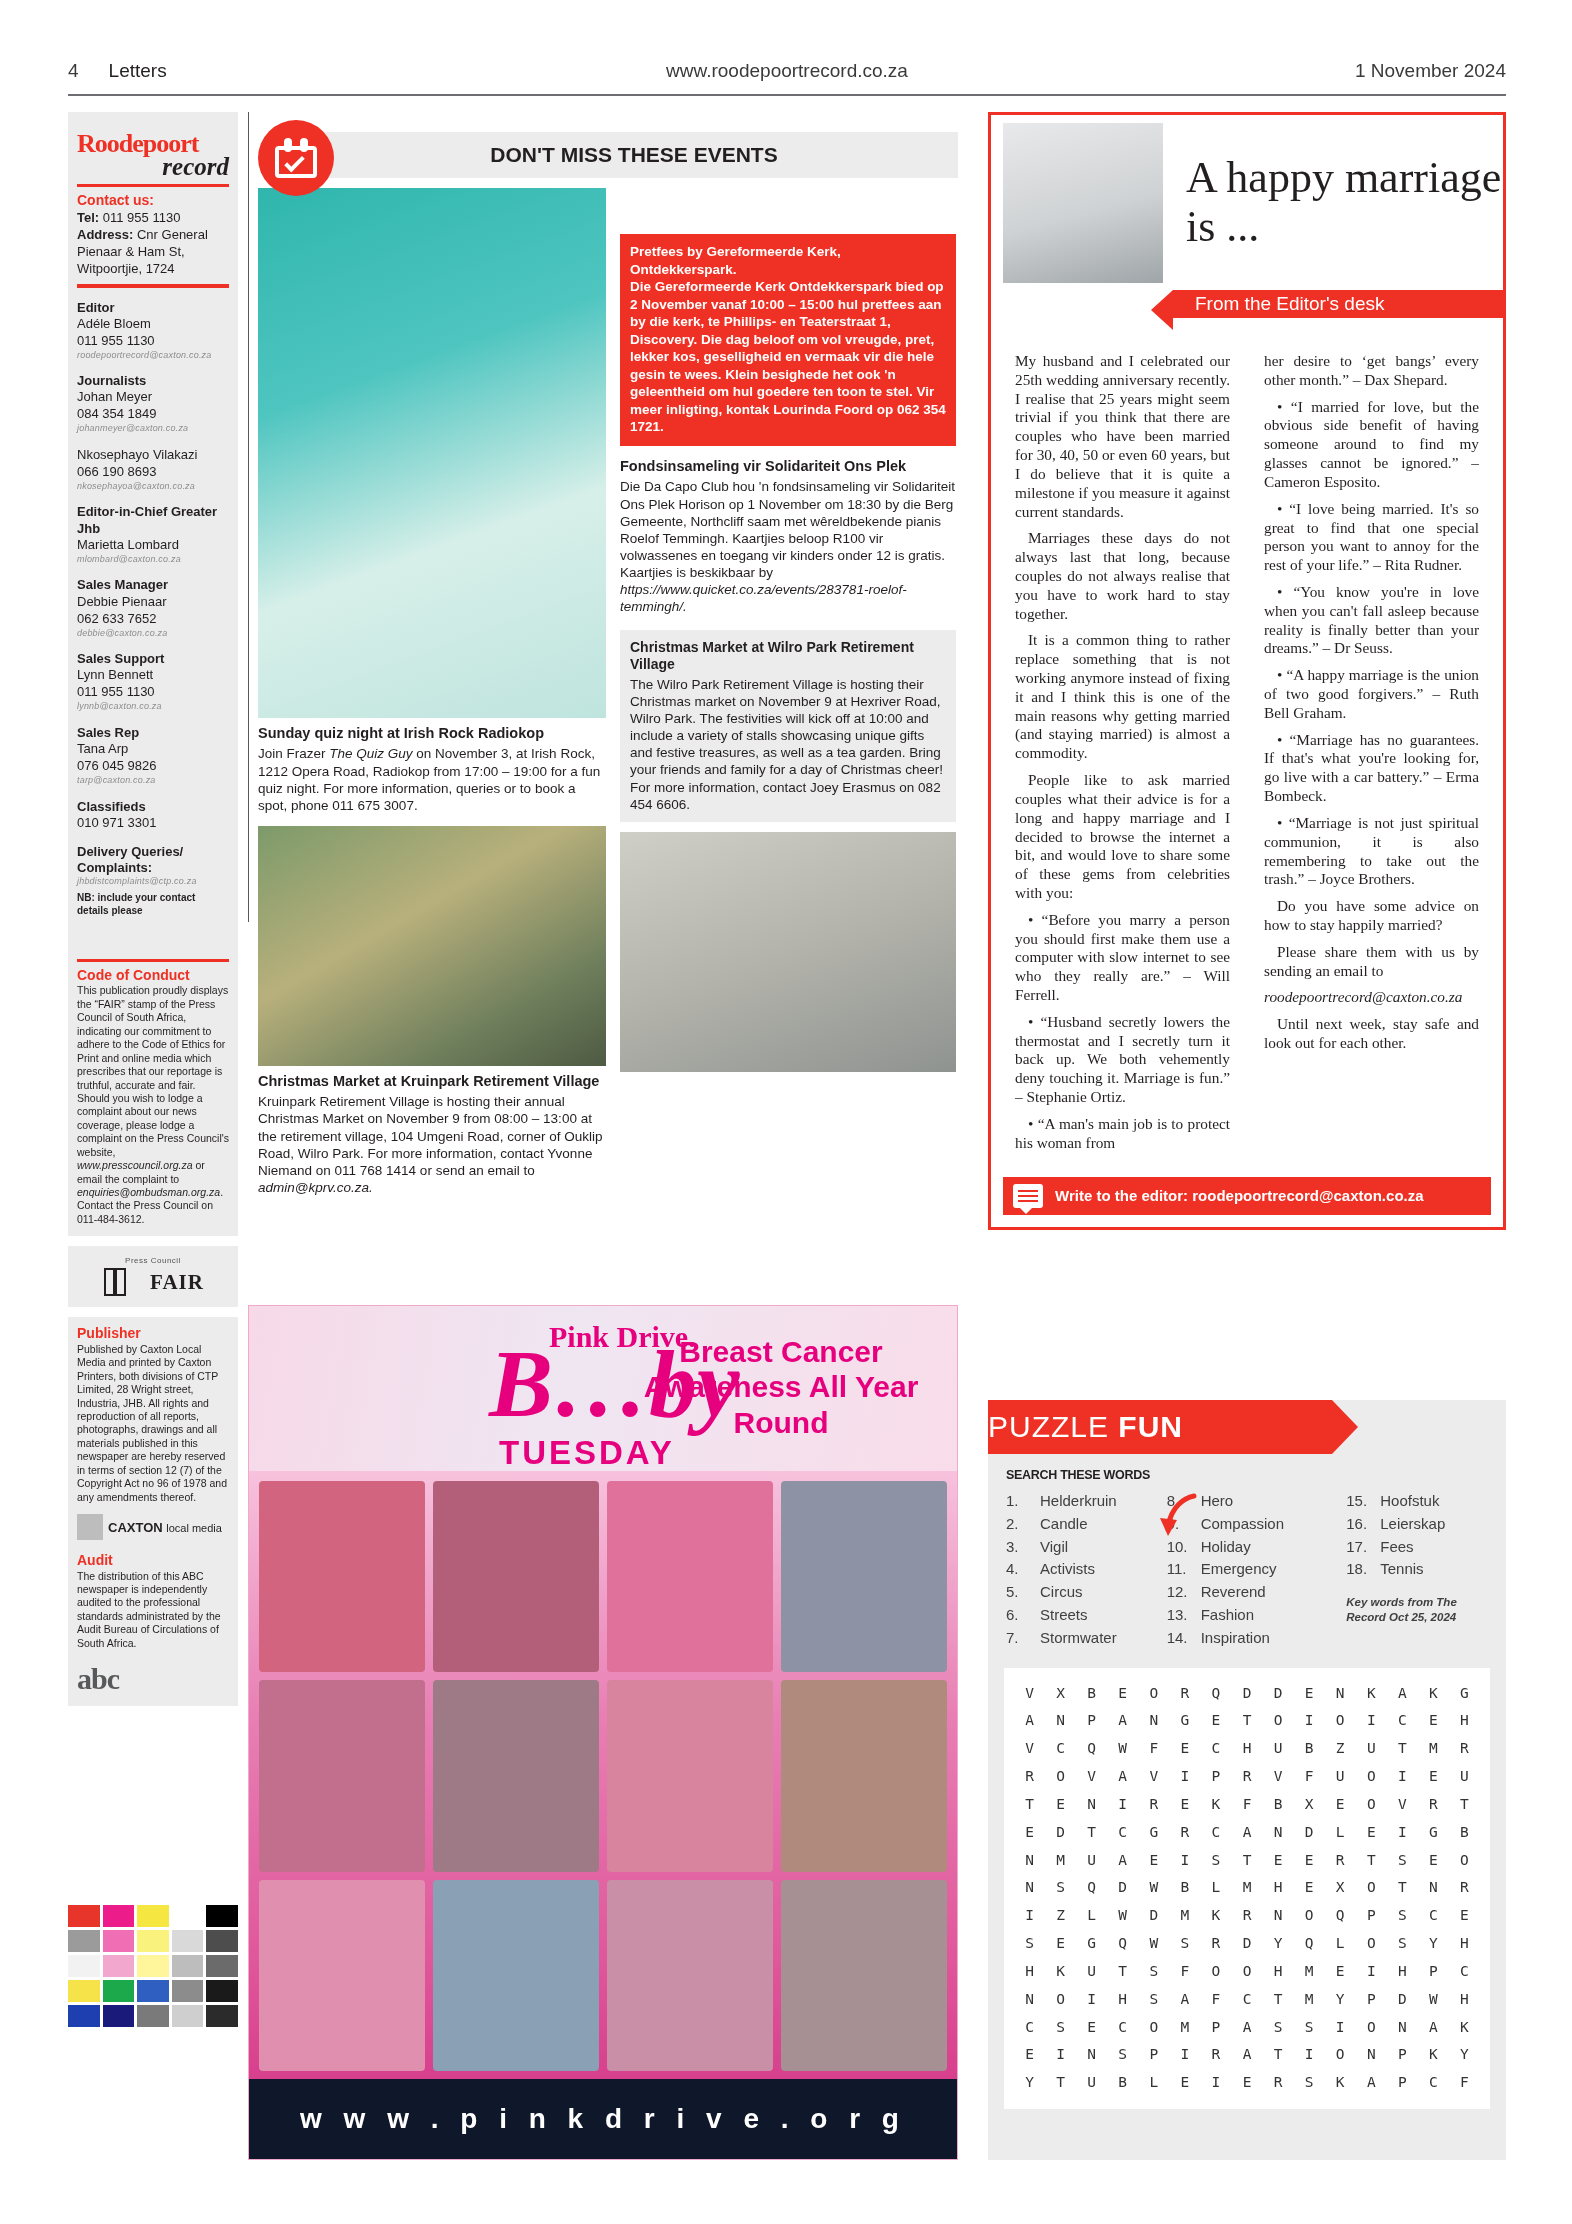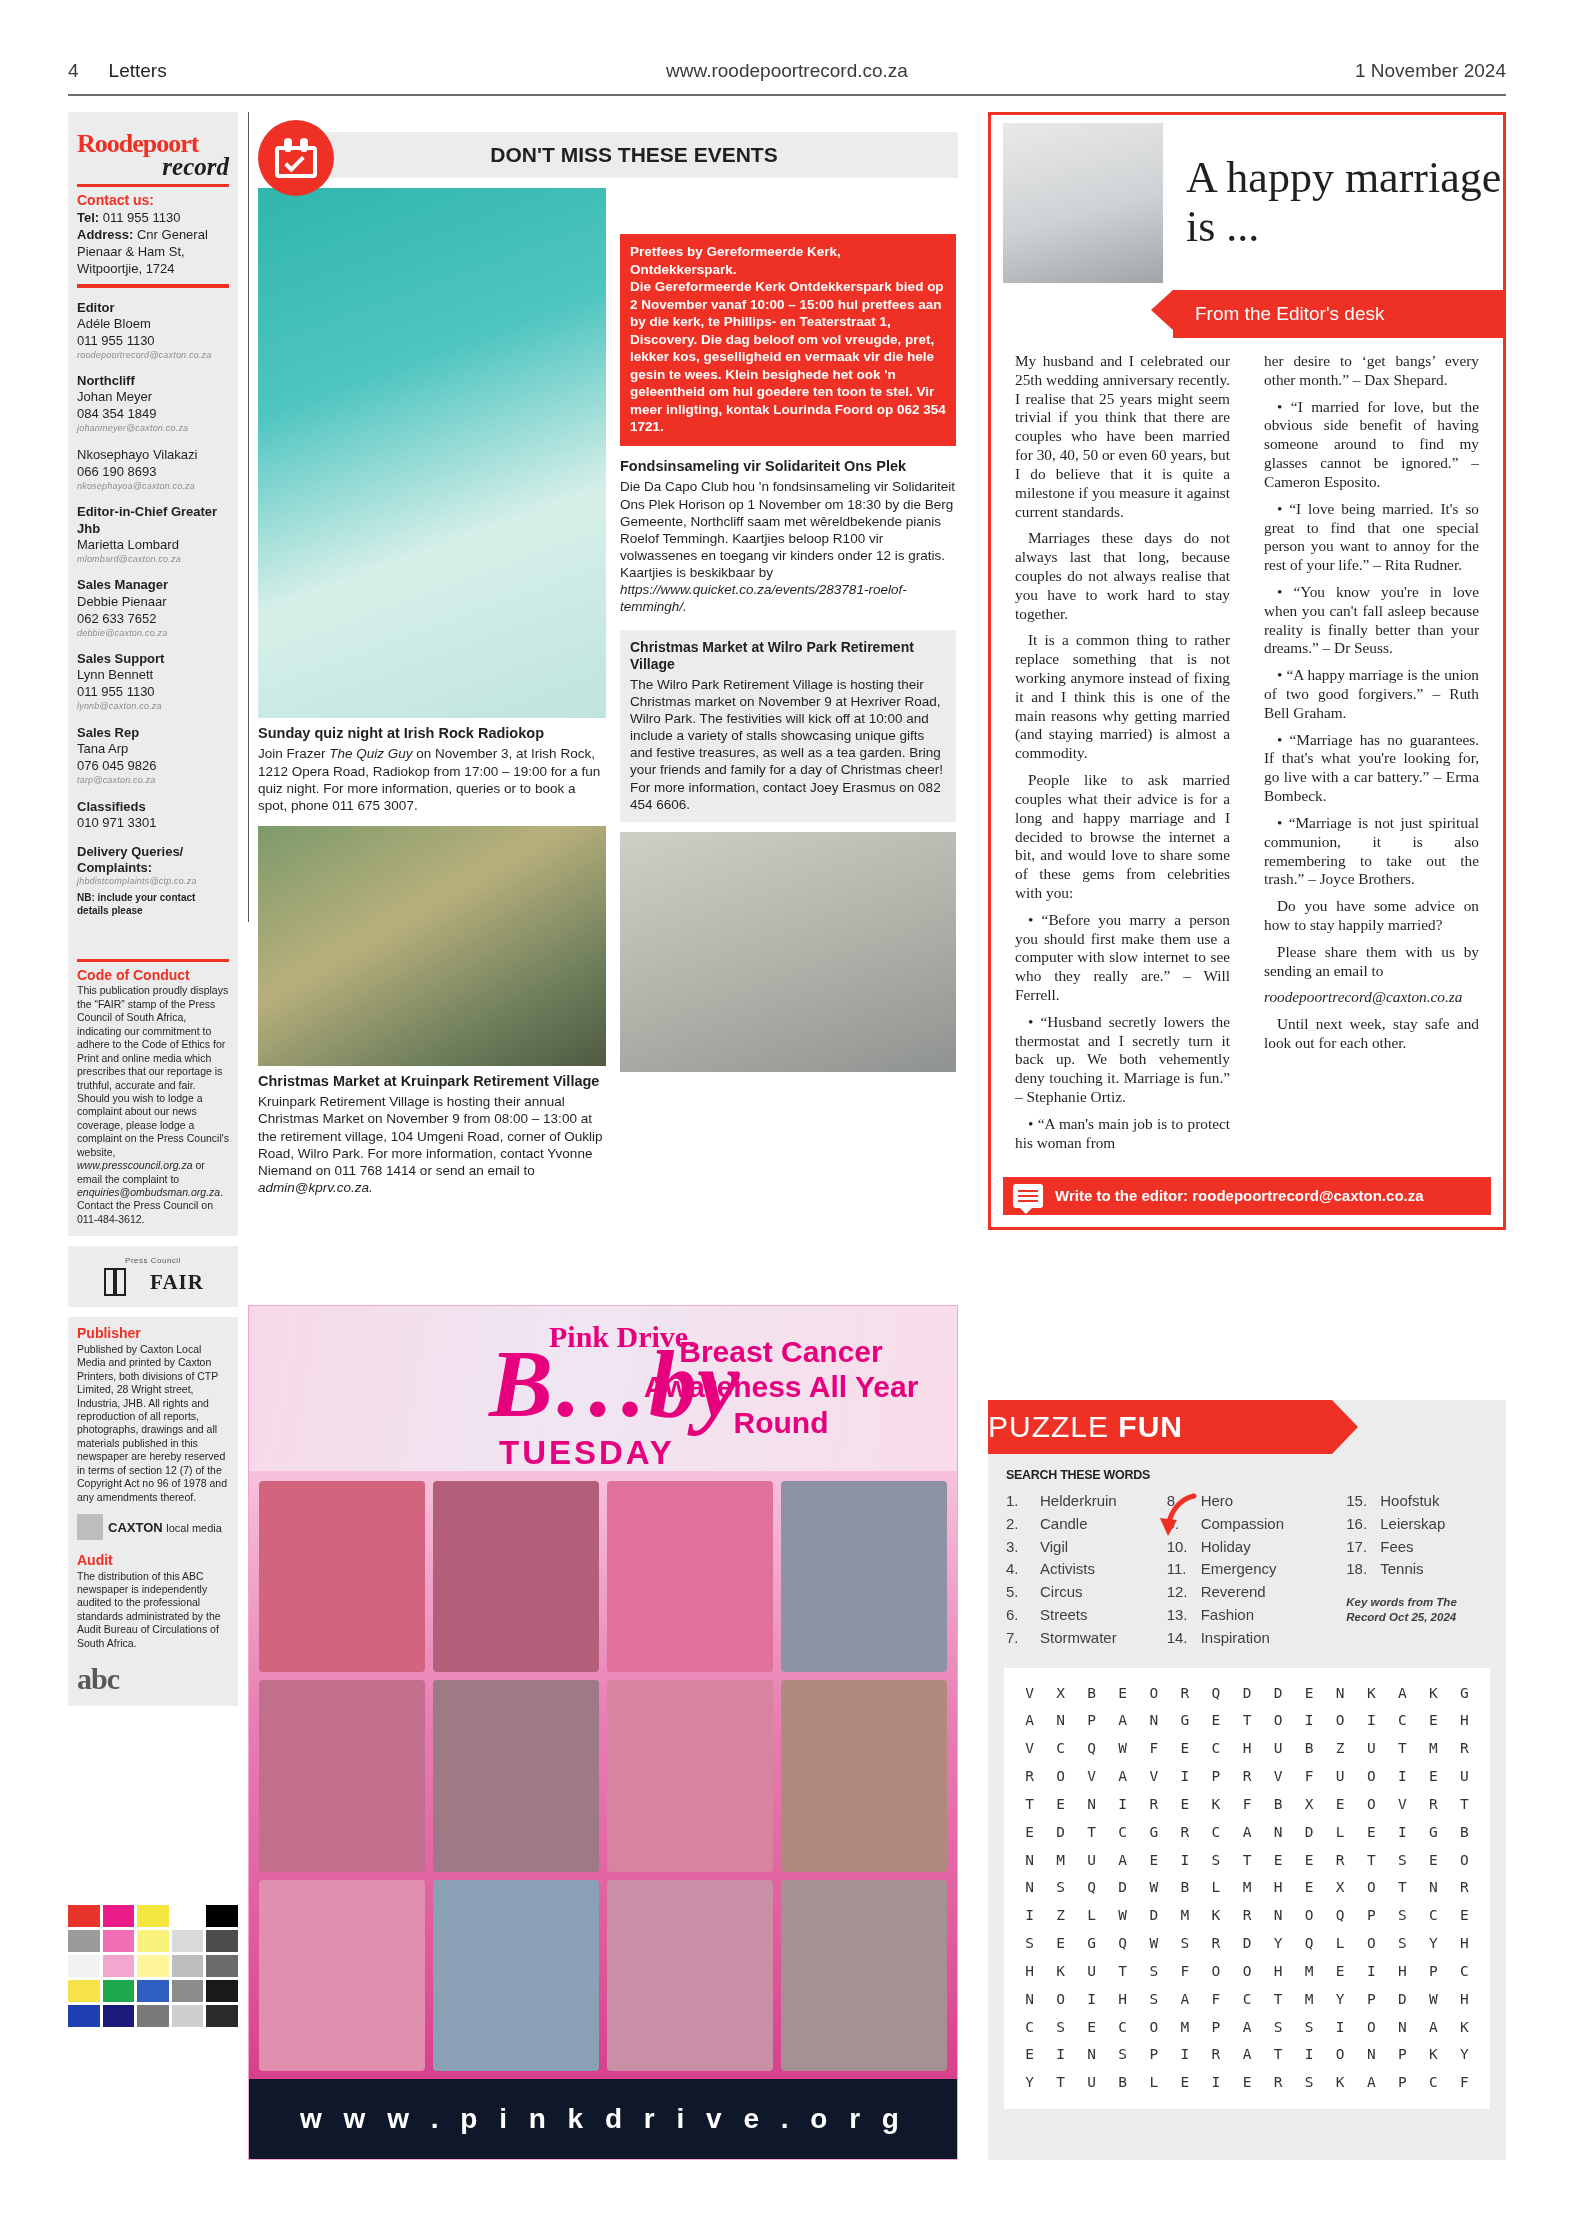--- a/index.html
+++ b/index.html
@@ -91,21 +91,21 @@
 
   
   .editorial { position:absolute; left:988px; top:112px; width:518px;
                border:3px solid #ee3124; background:#fff; }
   .ed-top { position:relative; height:175px; }
   .ed-portrait { position:absolute; left:12px; top:8px; width:160px; height:160px;
                  background:linear-gradient(165deg,#e8e9ea,#cfd2d4 55%,#9fa5a8); }
   .ed-title { position:absolute; left:195px; top:38px; font-family:"Liberation Serif", serif;
               font-size:44px; color:#231f20; line-height:1.12; }
   .ed-deskbar { position:relative; height:40px; }
-  .ed-deskbar .bar { position:absolute; right:0; top:0; width:330px; height:48px; background:#ee3124;
+  .ed-deskbar .bar { position:absolute; right:0; top:0; width:330px; height:28px; background:#ee3124;
                      display:flex; align-items:center; }
   .ed-deskbar .bar span { color:#fff; font-size:19px; margin-left:22px; font-family:"Liberation Sans",sans-serif;}
   .ed-deskbar .notch { position:absolute; right:330px; top:0; width:0; height:0;
                        border-top:20px solid transparent; border-bottom:20px solid transparent;
                        border-right:22px solid #ee3124; }
   .ed-cols { display:flex; gap:18px; padding:14px 16px 10px 16px; }
   .ed-col { width:50%; font-family:"Liberation Serif", serif; font-size:15.3px; line-height:1.23;
             text-align:justify; color:#231f20; }
   .ed-col p { text-indent:13px; margin:8px; }
   .ed-col p.noind { text-indent:0; }
@@ -197,21 +197,21 @@
         <b>Address:</b>
         <span>Cnr General Pienaar &amp; Ham St, Witpoortjie, 1724</span>
       </div>
       <div class="sb-rule thick"></div>
 
       <div id="staff-list">
           <div class="sb-role">Editor</div>
           <div class="sb-name" style="margin-top: 0px;">Adéle Bloem</div>
           <div class="sb-name">011 955 1130</div>
           <div class="sb-mail">roodepoortrecord@caxton.co.za</div>
-          <div class="sb-role">Northcliff</div>
+          <div class="sb-role">Journalists</div>
           <div class="sb-name" style="margin-top: 0px;">Johan Meyer</div>
           <div class="sb-name">084 354 1849</div>
           <div class="sb-mail">johanmeyer@caxton.co.za</div>
           <div class="sb-name" style="margin-top: 12px;">Nkosephayo Vilakazi</div>
           <div class="sb-name">066 190 8693</div>
           <div class="sb-mail">nkosephayoa@caxton.co.za</div>
           <div class="sb-role">Editor-in-Chief Greater Jhb</div>
           <div class="sb-name" style="margin-top: 0px;">Marietta Lombard</div>
           <div class="sb-mail">mlombard@caxton.co.za</div>
           <div class="sb-role">Sales Manager</div>

